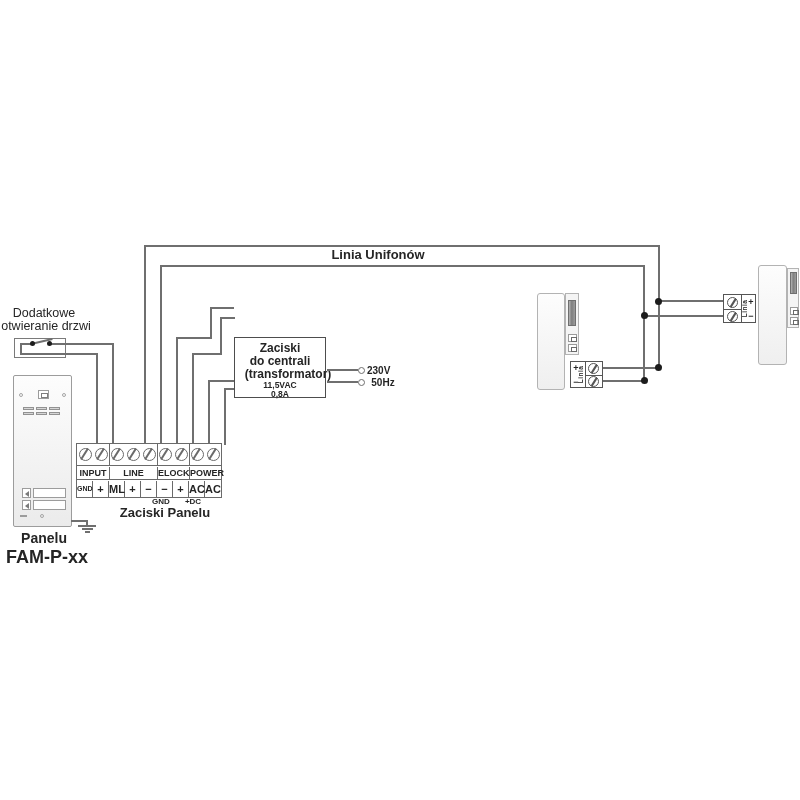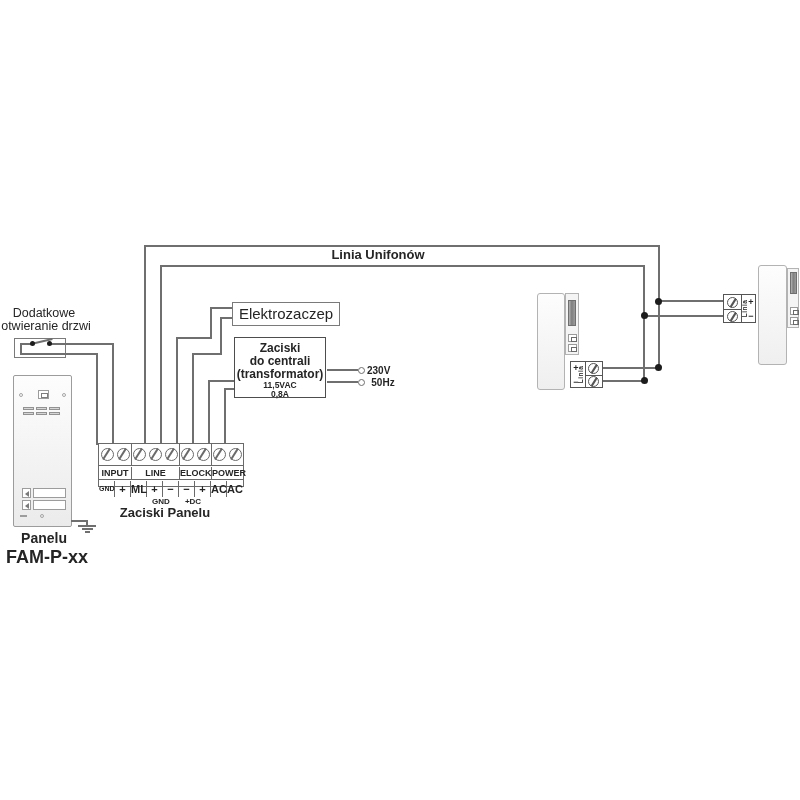--- a/index.html
+++ b/index.html
@@ -76,39 +76,36 @@
   <div class="w" style="left:192px;top:353px;width:2px;height:92px"></div>
   <div class="w" style="left:192px;top:353px;width:30px;height:2px"></div>
   <div class="w" style="left:220px;top:317px;width:2px;height:38px"></div>
   <div class="w" style="left:220px;top:317px;width:15px;height:2px"></div>
 
   <div class="w" style="left:208px;top:380px;width:2px;height:65px"></div>
   <div class="w" style="left:208px;top:380px;width:28px;height:2px"></div>
   <div class="w" style="left:224px;top:388px;width:2px;height:57px"></div>
   <div class="w" style="left:224px;top:388px;width:12px;height:2px"></div>
 
-  <div class="box" style="left:232px;top:302px;width:108px;height:24px">
-    <div class="lbl" style="left:0;top:0;width:106px;font-size:15px;line-height:22px">Elektrozaczep</div>
-  </div>
 
   <div class="box" style="left:234px;top:337px;width:92px;height:61px;border-color:#4d4d4d">
     <div class="lbl b" style="left:0;top:3px;width:90px;font-size:12px">Zaciski</div>
     <div class="lbl b" style="left:0;top:16px;width:90px;font-size:12px">do centrali</div>
-    <div class="lbl b" style="left:0;top:29px;width:90px;font-size:12px">(transformator)</div>
+    <div class="lbl b" style="left:8px;top:29px;width:90px;font-size:12px">(transformator)</div>
     <div class="lbl b" style="left:0;top:42px;width:90px;font-size:8.5px">11,5VAC</div>
     <div class="lbl b" style="left:0;top:51px;width:90px;font-size:8.5px">0,8A</div>
   </div>
   <div class="w" style="left:327px;top:369px;width:31px;height:2px"></div>
   <div class="w" style="left:327px;top:381px;width:31px;height:2px"></div>
   <div class="ocirc" style="left:358px;top:367px"></div>
   <div class="ocirc" style="left:358px;top:379px"></div>
   <div class="lbl b" style="left:367px;top:365px;width:32px;font-size:10px;text-align:left">230V</div>
   <div class="lbl b" style="left:367px;top:377px;width:32px;font-size:10px;text-align:center">50Hz</div>
 
-  <div class="box" style="left:98px;top:443px;width:146px;height:44px;border-color:#6a6a6a">
+  <div class="box" style="left:76px;top:443px;width:146px;height:55px;border-color:#6a6a6a">
 
     <div class="tbrow" style="left:0;top:0;width:144px;height:22px;border-bottom:1px solid #6a6a6a">
       <div class="tbcell" style="width:33px">
         <div class="screw" style="left:1.5px;top:4px">
             <div class="slot"></div>
           </div>
         <div class="screw" style="left:17.5px;top:4px">
             <div class="slot"></div>
           </div>
       </div>

